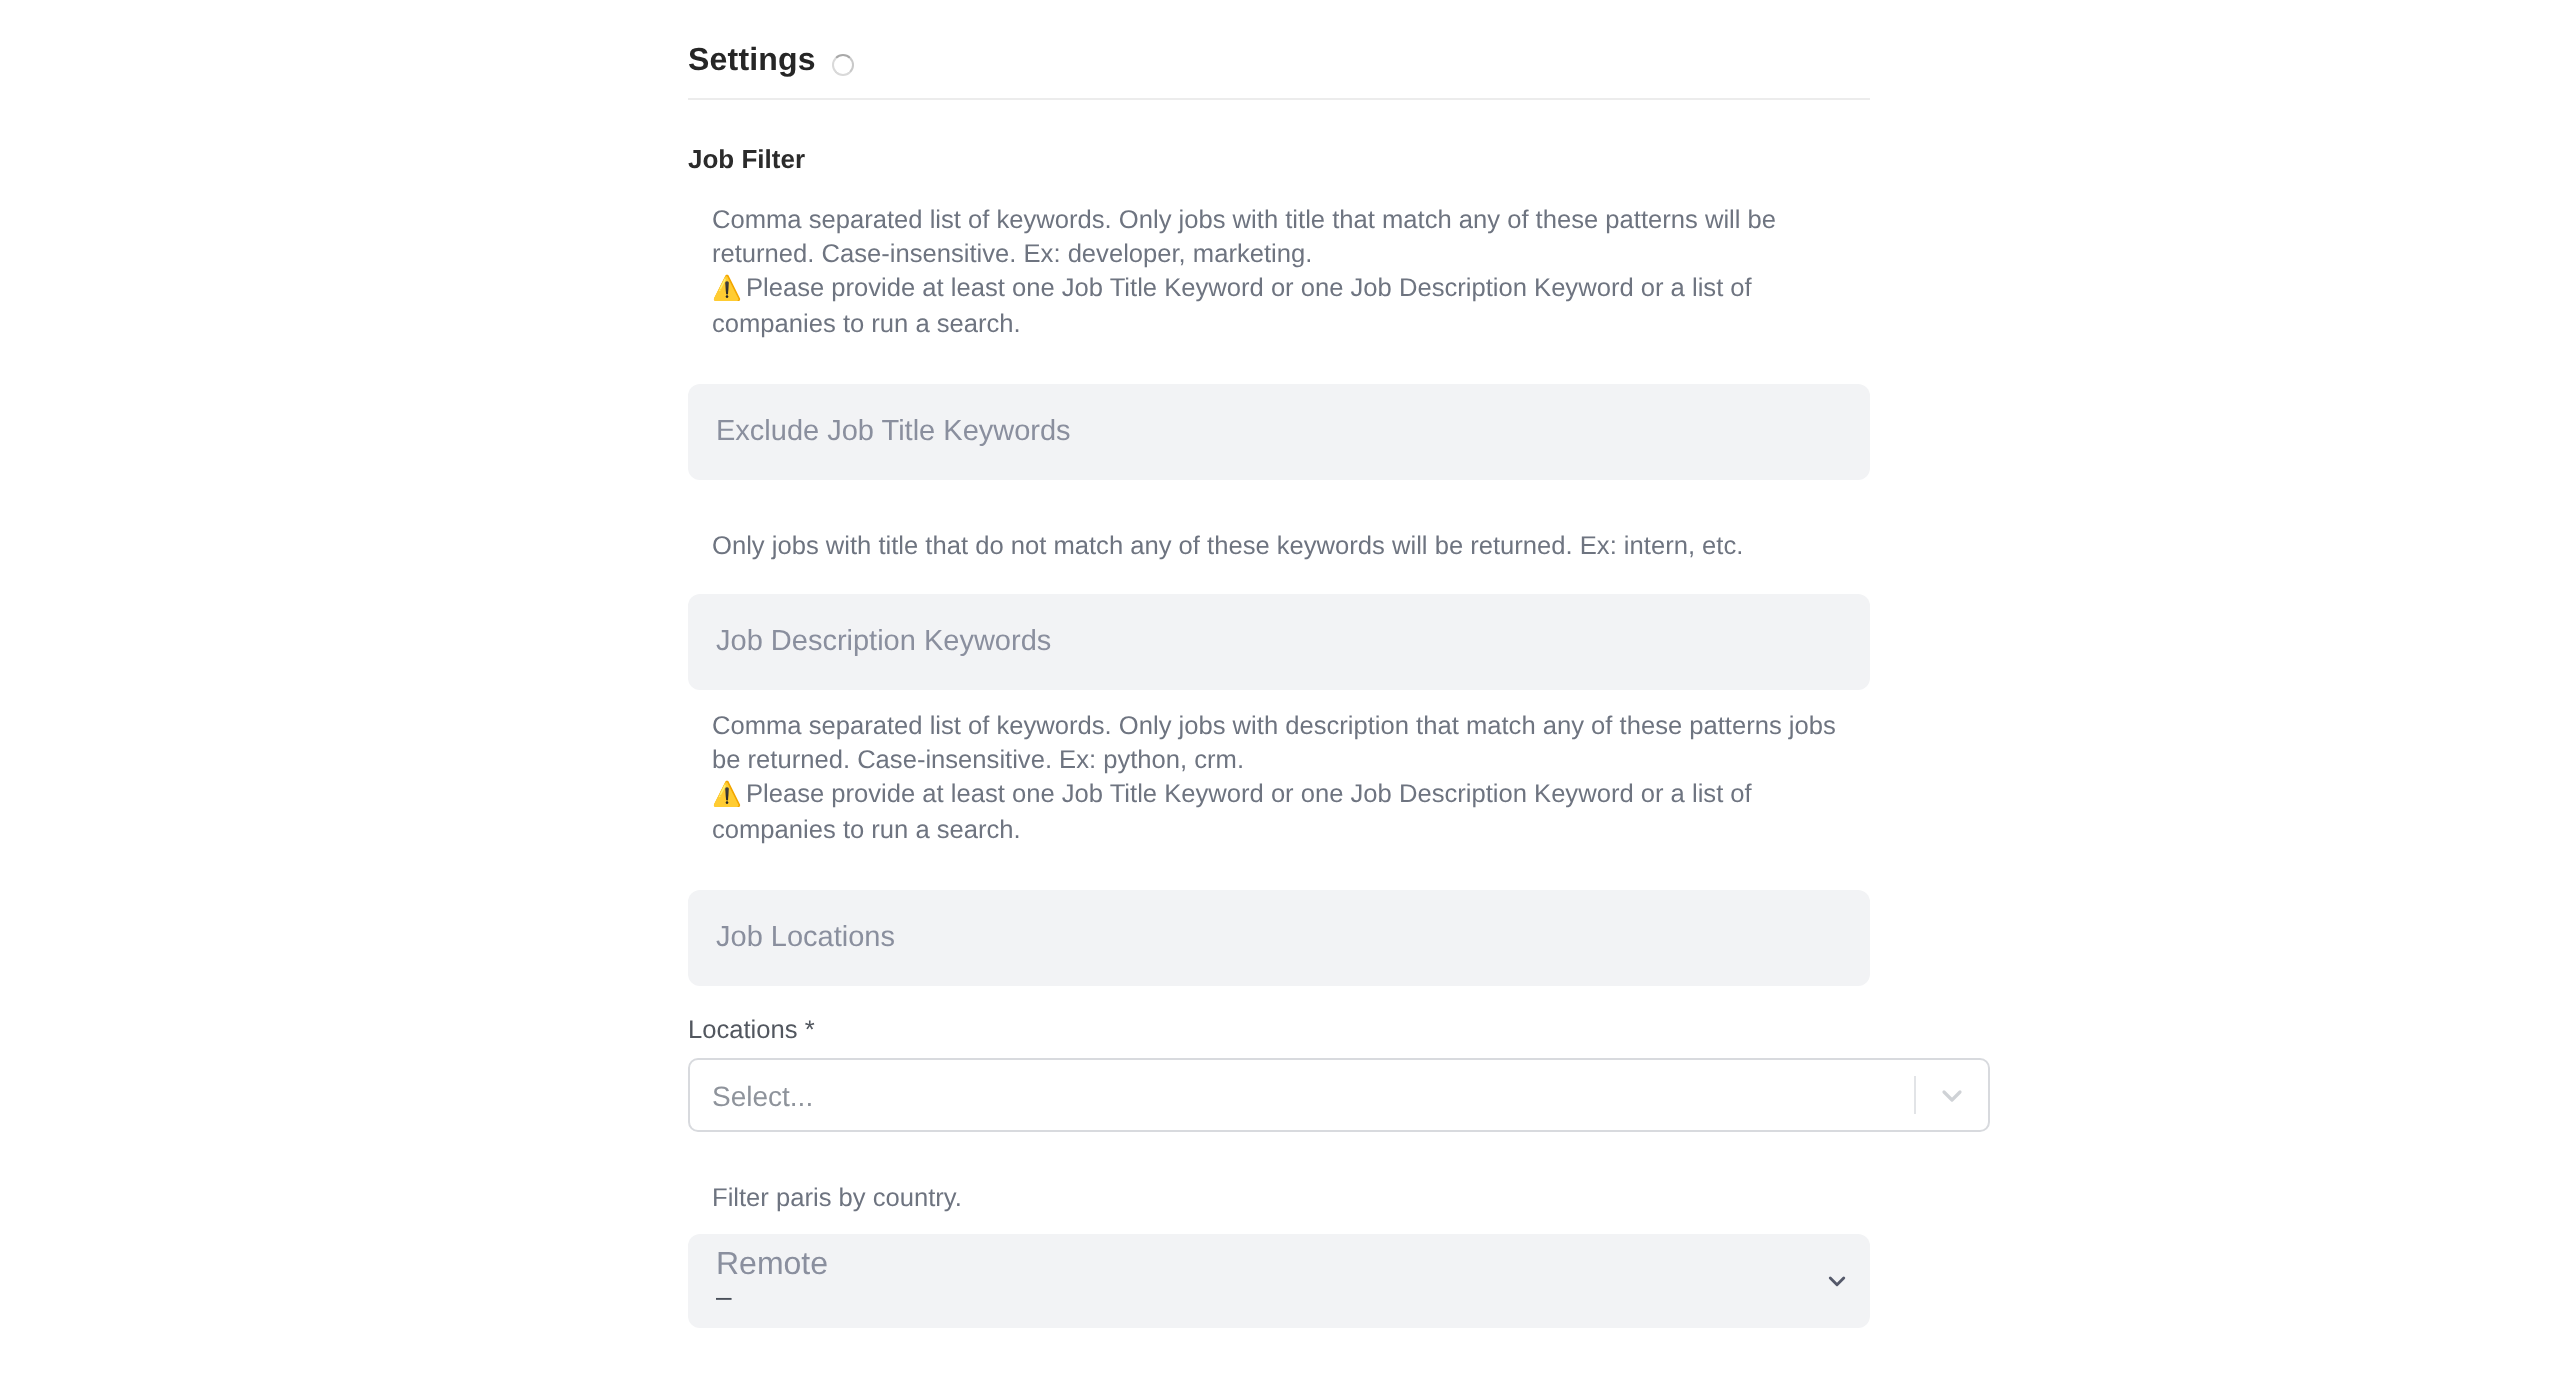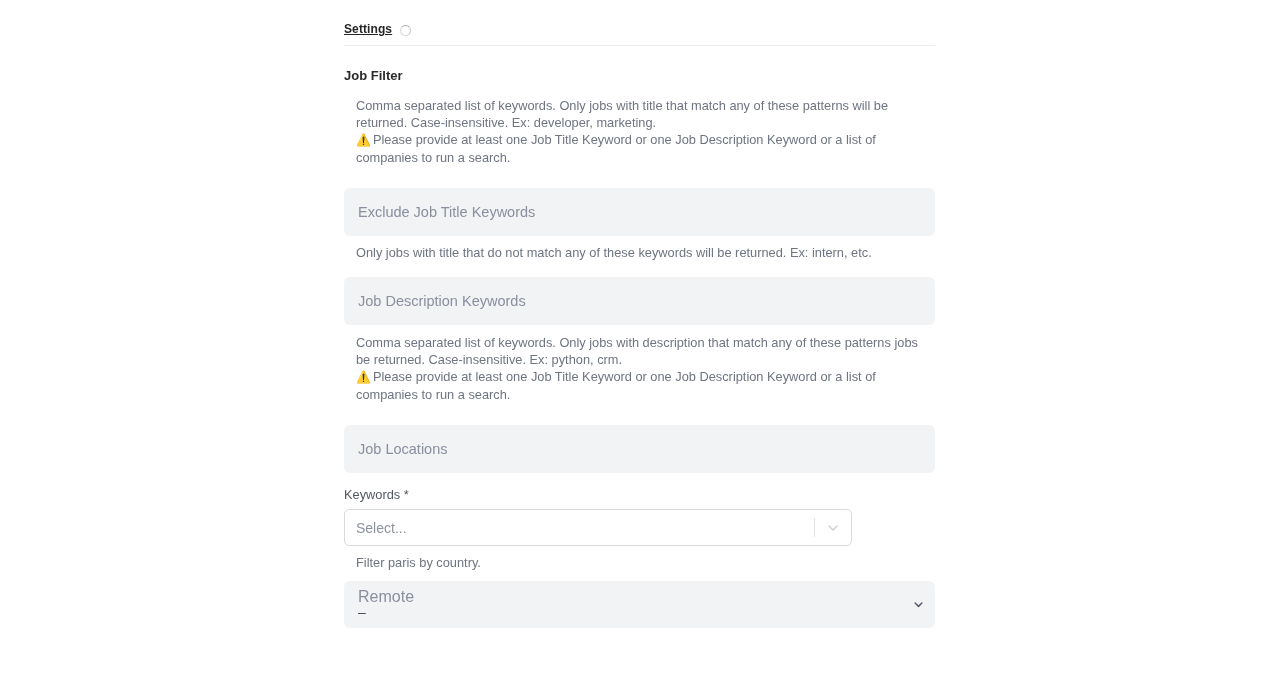--- a/index.html
+++ b/index.html
@@ -29,25 +29,24 @@
 
   
   .settings-header {
     display: flex;
     align-items: center;
     gap: 8px;
     padding-top: 22px;
     padding-bottom: 9px;
   }
   .settings-title {
-    font-size: 12px;
+    font-size: 16px;
     font-weight: bold;
     color: #262626;
     letter-spacing: 0.1px;
-    text-decoration: underline;
   }
   .spinner {
     width: 11px;
     height: 11px;
     border: 1.6px solid #d9d9d9;
     border-top-color: #a8a8a8;
     border-right-color: #c9c9c9;
     border-radius: 50%;
     display: inline-block;
     position: relative;
@@ -92,21 +91,21 @@
   .helper {
     font-size: 12.8px;
     line-height: 17px;
     color: #6e7480;
     padding-left: 12px;
     margin-top: 9px;
     margin-bottom: 0;
     max-width: 585px;
   }
   .helper-tight {
-    margin-top: 8px;
+    margin-top: 24px;
   }
   .warn-line {
     font-size: 12.8px;
     line-height: 17px;
     color: #6e7480;
     padding-left: 12px;
     margin-top: 0;
     display: block;
   }
   .warn-icon {
@@ -123,21 +122,21 @@
   
   .field-label {
     font-size: 12.8px;
     color: #52575f;
     margin-bottom: 7px;
     display: block;
   }
 
   
   .rs-control {
-    width: 508px;
+    width: 651px;
     height: 37px;
     background: #ffffff;
     border: 1px solid #d8dade;
     border-radius: 5px;
     display: flex;
     align-items: center;
     position: relative;
   }
   .rs-placeholder {
     font-size: 14px;
@@ -221,21 +220,21 @@
     <input class="filled-input" type="text" placeholder="Job Description Keywords" style="">
     <p class="helper">Comma separated list of keywords. Only jobs with description that match any of these patterns jobs be returned. Case-insensitive. Ex: python, crm.</p>
     <div class="warn-line"><span class="warn-icon">⚠️</span><span>Please provide at least one Job Title Keyword or one Job Description Keyword or a list of companies to run a search.</span></div>
 
     <div class="gap-22"></div>
 
     <input class="filled-input" type="text" placeholder="Job Locations" style="">
 
     <div class="gap-14"></div>
 
-    <label class="field-label">Keywords *</label>
+    <label class="field-label">Locations *</label>
     <div class="rs-control">
       <span class="rs-placeholder">Select...</span>
       <span class="rs-sep"></span>
       <span class="rs-arrow">
         <svg width="16" height="16" viewBox="0 0 20 20">
             <path d="M5 7.5 L10 12.5 L15 7.5" fill="none" stroke="#cfd2d6" stroke-width="2" stroke-linecap="round" stroke-linejoin="round"></path>
           </svg>
       </span>
     </div>
     <p class="helper helper-tight">Filter paris by country.</p>

